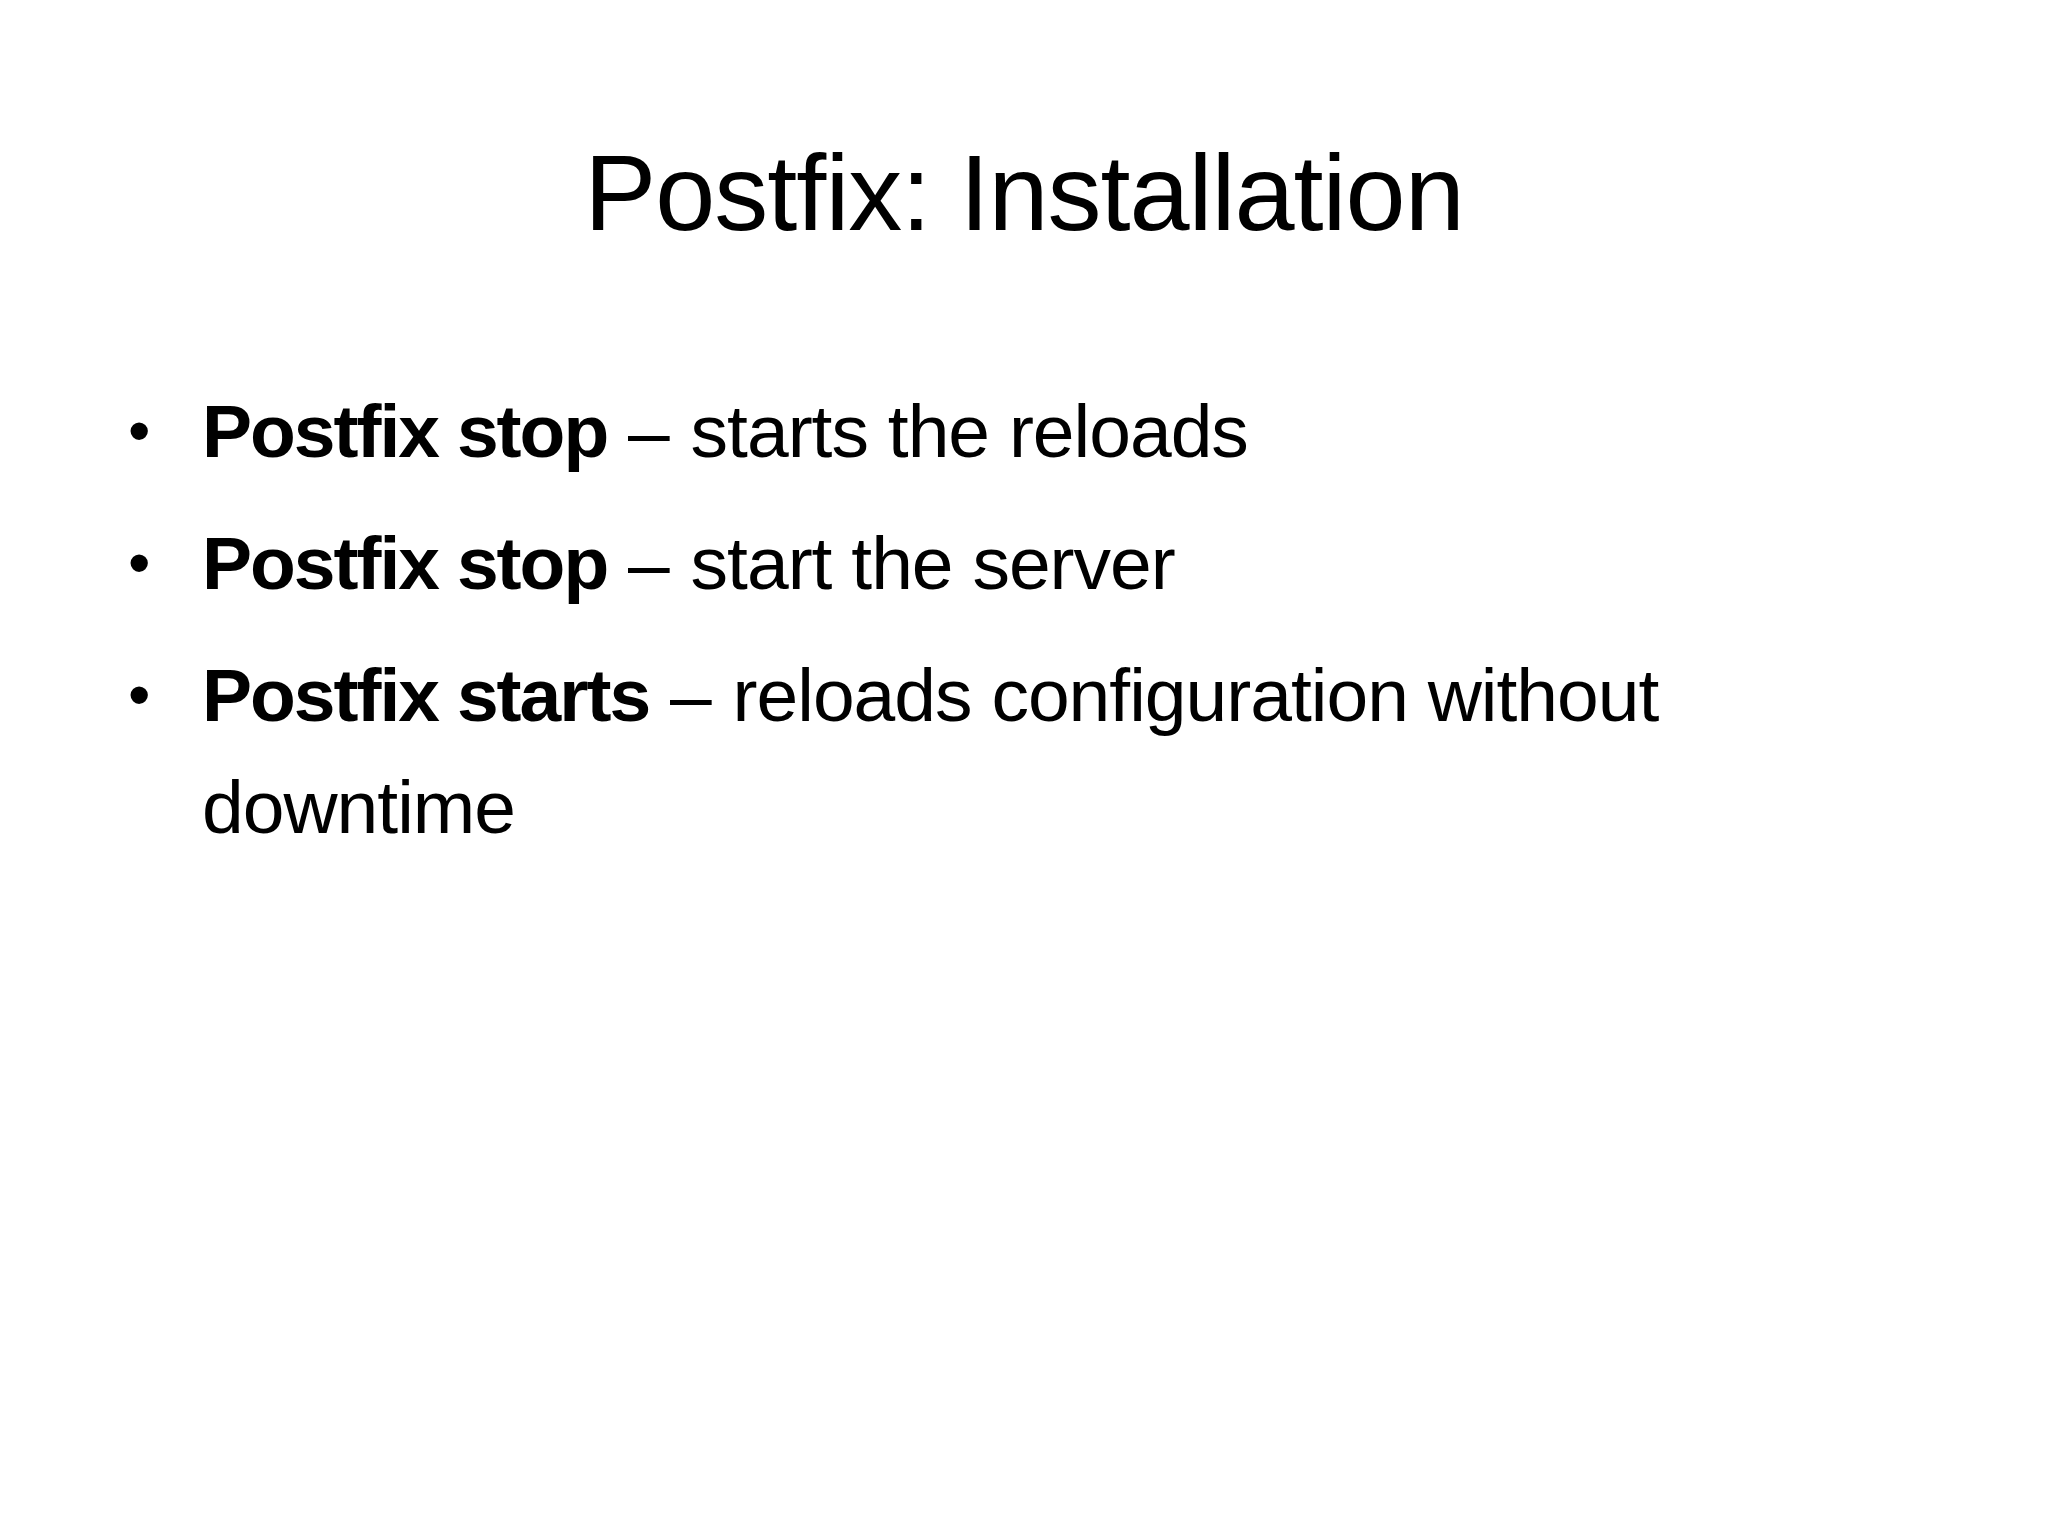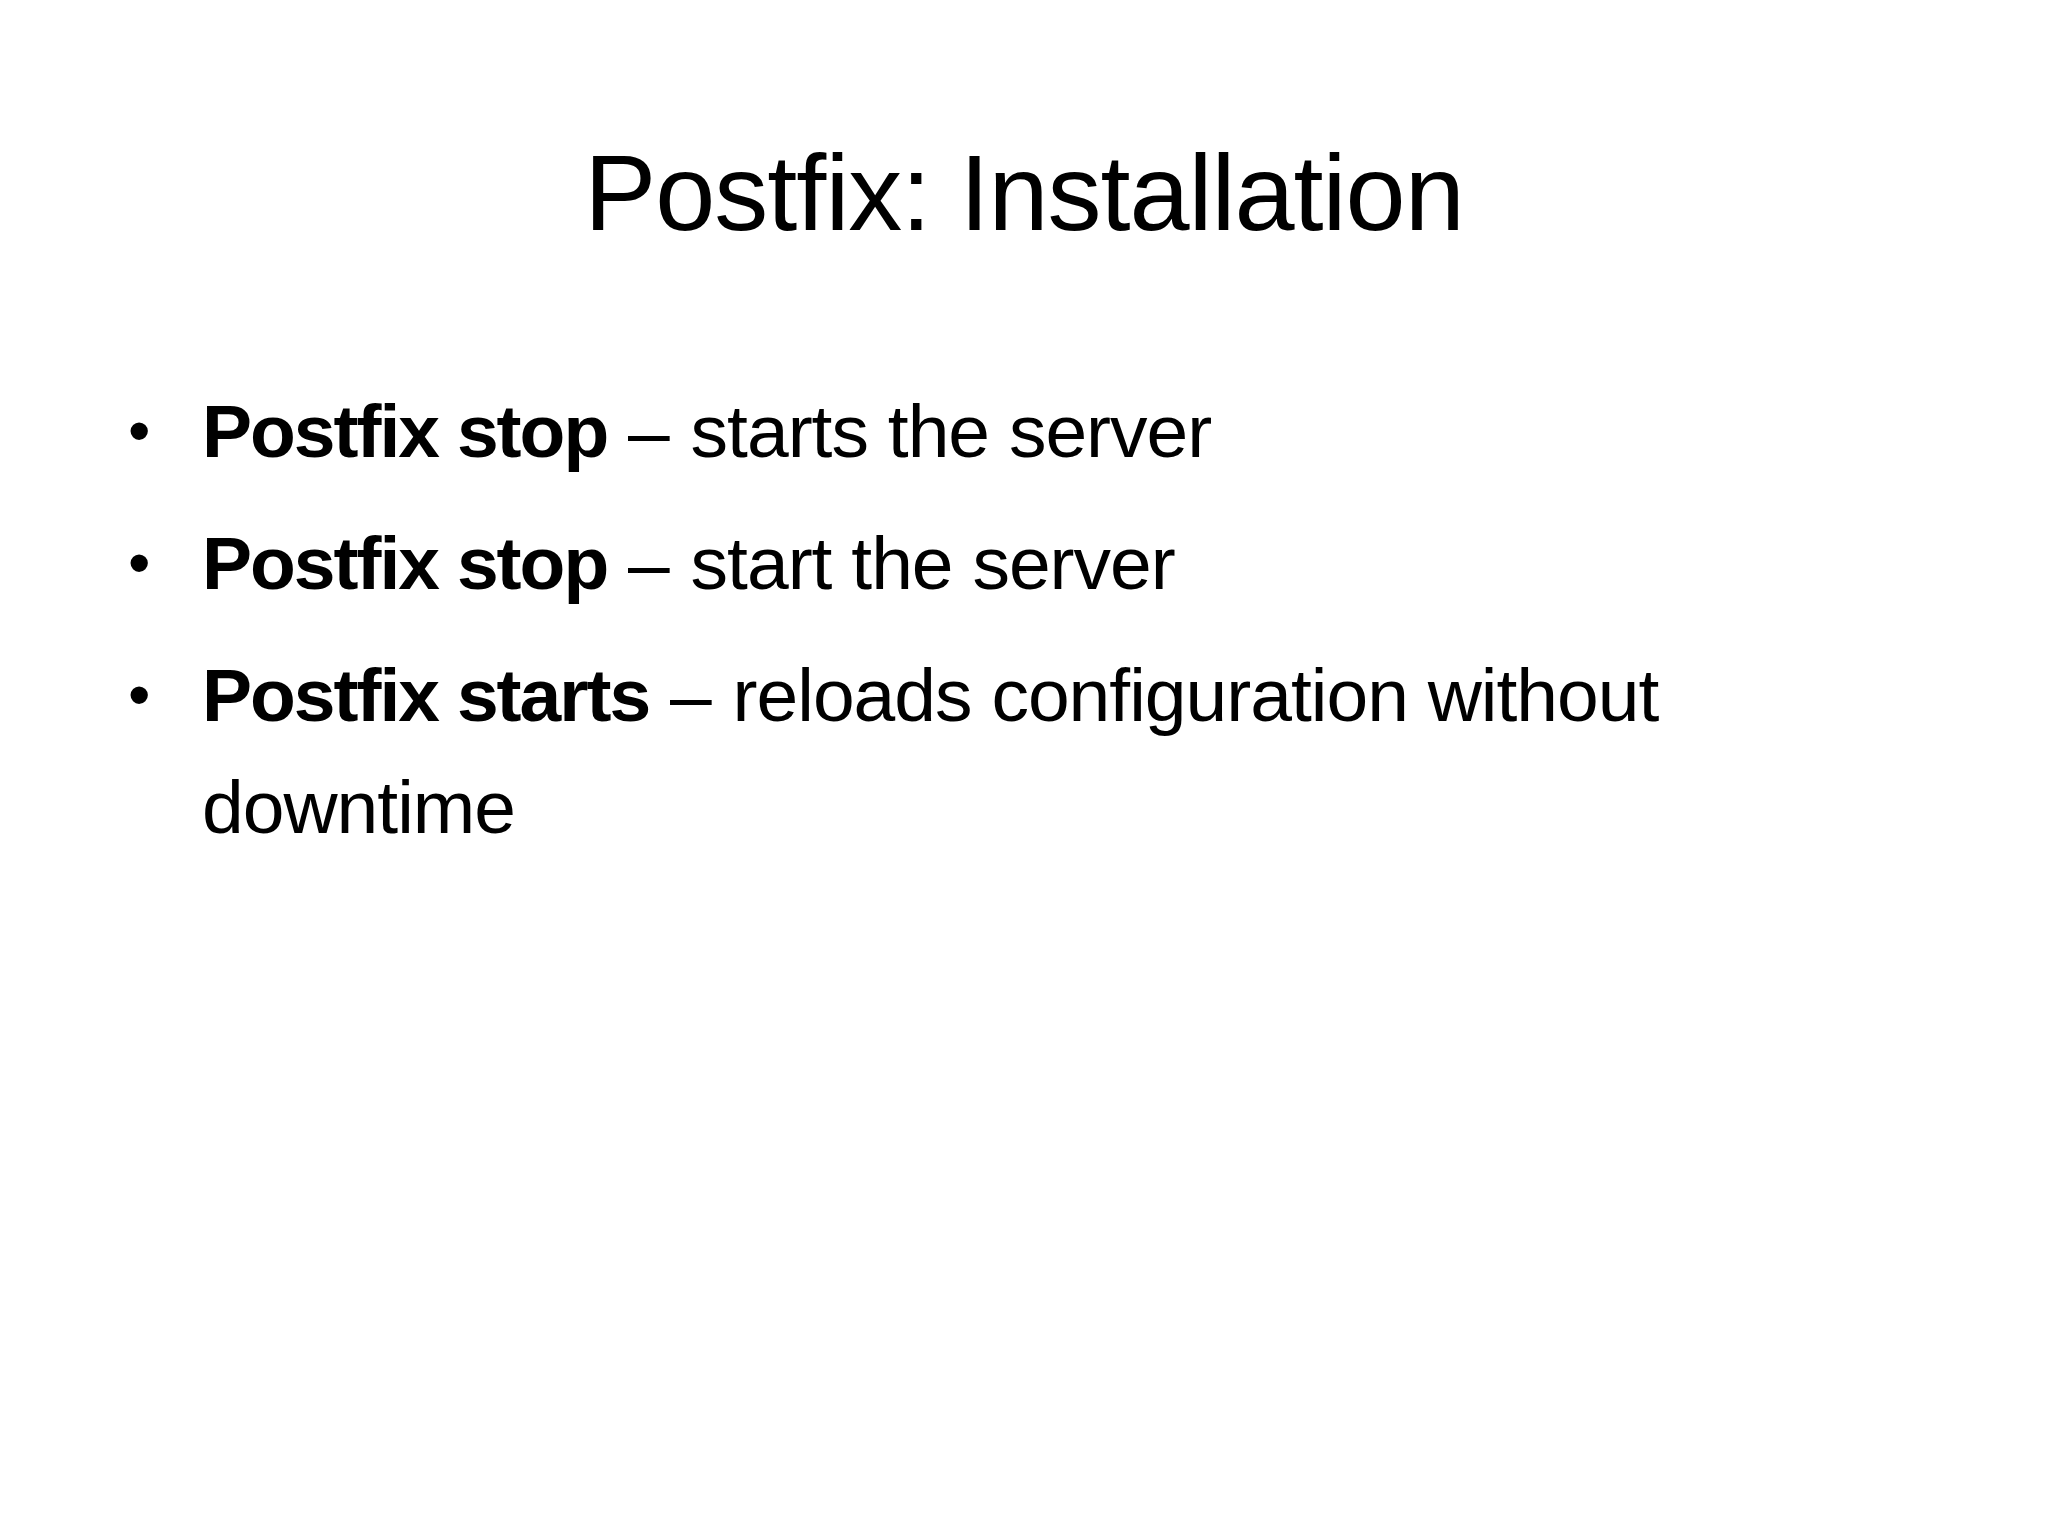--- a/index.html
+++ b/index.html
@@ -15,21 +15,21 @@
   .bullet .desc { letter-spacing:-1px; }
 </style>
 </head>
 <body>
 
 <div class="slide">
   <div class="title">Postfix: Installation</div>
   <ul class="bullets">
     <li class="bullet">
       <span class="dot">•</span>
-      <b>Postfix stop</b><span> – </span><span class="desc">starts the server</span>
+      <b>Postfix stop</b><span> – </span><span class="desc">starts the reloads</span>
     </li>
     <li class="bullet">
       <span class="dot">•</span>
       <b>Postfix stop</b><span> – </span><span class="desc">start the server</span>
     </li>
     <li class="bullet">
       <span class="dot">•</span>
       <b>Postfix starts</b><span> – </span><span class="desc">reloads configuration without downtime</span>
     </li>
   </ul>

